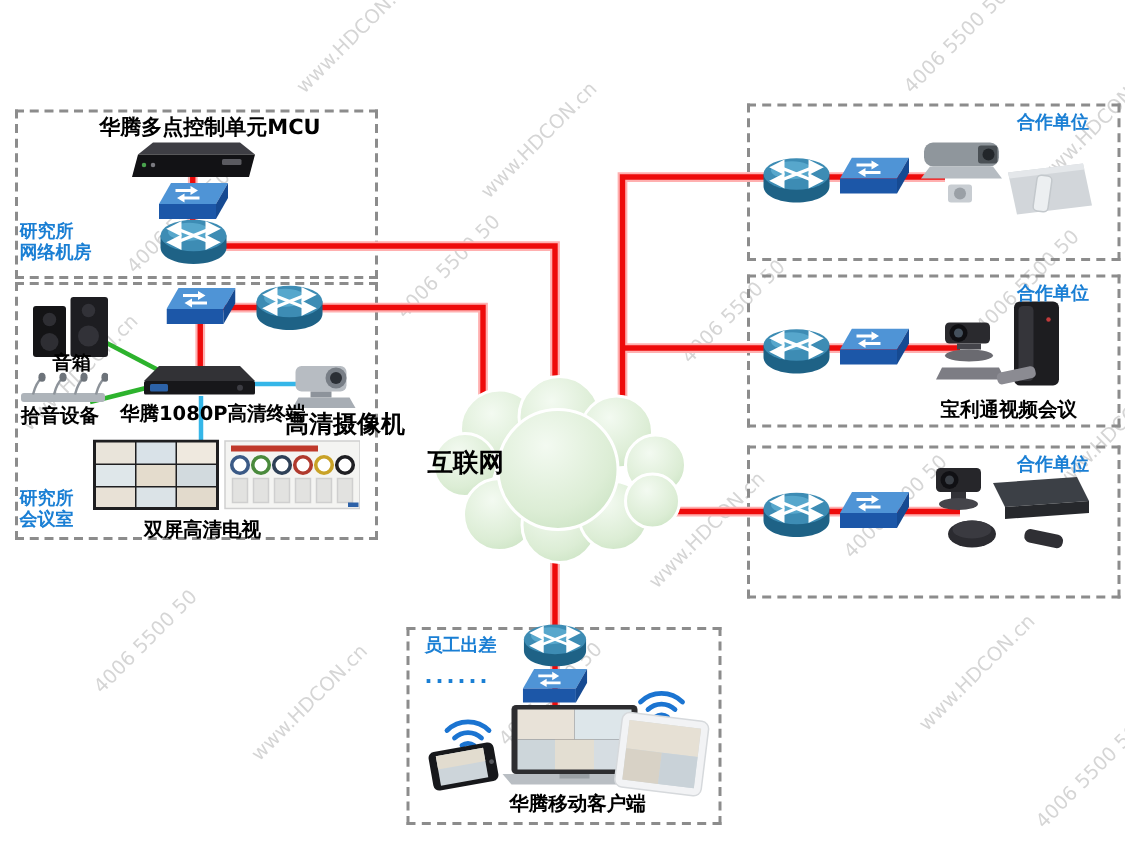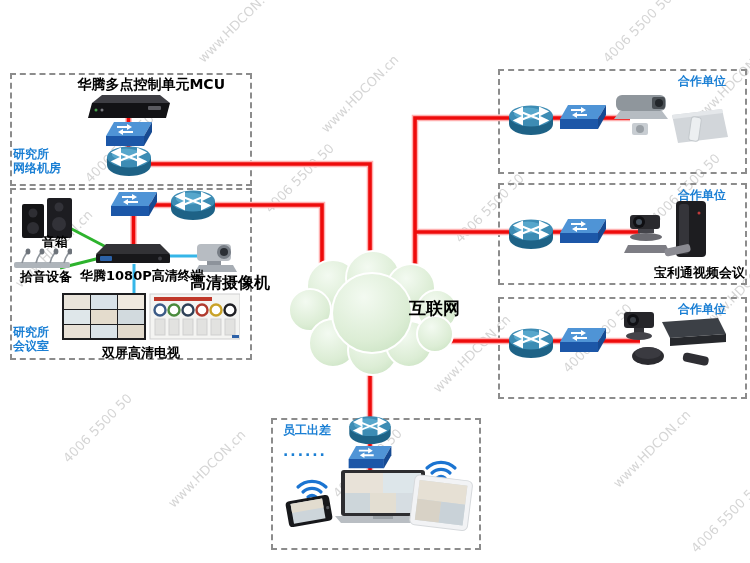--- a/index.html
+++ b/index.html
@@ -1,27 +1,27 @@
 <!DOCTYPE html>
 <html><head>
 <meta charset="utf-8">
 <style>
   html,body{margin:0;padding:0;background:#fff;}
   .canvas{position:relative;width:750px;height:563px;background:#ffffff;overflow:hidden;
           font-family:"DejaVu Sans","Liberation Sans",sans-serif;}
   .zone{position:absolute;border:2px dashed #8c8c8c;z-index:0;background:transparent;}
   .title{position:absolute;left:8px;top:4px;font-size:19px;font-weight:bold;color:#0a0a0a;line-height:1.28;z-index:3;}
   .zlabel{position:absolute;color:#1a7fd4;font-weight:bold;font-size:12px;line-height:1.18;z-index:3;white-space:nowrap;}
-  .dlabel{position:absolute;color:#000;font-weight:bold;font-size:13px;z-index:3;text-align:right;white-space:nowrap;}
+  .dlabel{position:absolute;color:#000;font-weight:bold;font-size:13px;z-index:3;text-align:center;white-space:nowrap;}
   .wm{position:absolute;color:rgba(150,150,150,.40);font-size:13px;white-space:nowrap;
       transform:rotate(-45deg);transform-origin:left top;z-index:0;}
   svg.lines{position:absolute;left:0;top:0;z-index:1;}
   .dev{position:absolute;z-index:2;}
   .cloud-wrap{position:absolute;z-index:2;}
-  .cloud-label{position:absolute;z-index:3;font-size:17px;font-weight:bold;color:#000;text-align:right;}
+  .cloud-label{position:absolute;z-index:3;font-size:17px;font-weight:bold;color:#000;text-align:left;}
   .dots{letter-spacing:2px;font-size:14px;}
 </style>
 </head>
 <body>
 
 <div class="canvas">
 
   <span class="wm" style="left:195px;top:55px">www.HDCON.cn</span>
   <span class="wm" style="left:600px;top:55px">4006 5500 50</span>
   <span class="wm" style="left:690px;top:115px">www.HDCON.cn</span>
@@ -427,14 +427,15 @@
   <svg class="dev" style="left:408px;top:474px" width="70" height="60" viewBox="0 0 70 60">
     <g transform="rotate(7 35 30)">
       <rect x="4" y="4" width="58" height="50" rx="5" fill="#f2f3f5" stroke="#d6d9dc"></rect>
       <rect x="9" y="9" width="48" height="40" fill="#cfd8dc"></rect>
       <rect x="9" y="9" width="48" height="19" fill="#e6e0d4"></rect>
       <rect x="9" y="28" width="24" height="21" fill="#d8d2c6"></rect>
         <rect x="33" y="28" width="24" height="21" fill="#c9d2d8"></rect>
     </g>
   </svg>
 
+  <div class="dlabel" style="left:325px;top:527px;width:120px">华腾移动客户端</div>
 
 </div>
 
 </body></html>

